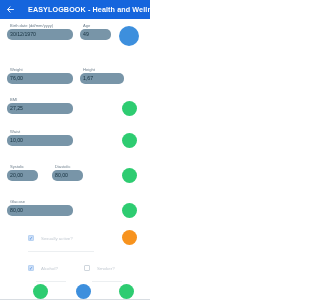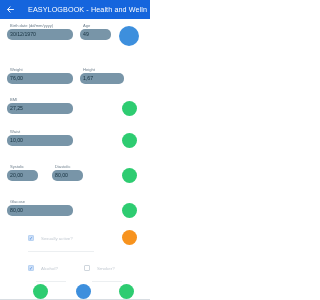--- a/index.html
+++ b/index.html
@@ -32,21 +32,21 @@
     display: flex;
     align-items: center;
     justify-content: center;
     color: #ffffff;
     font-size: 9px;
     line-height: 1;
   }
   .appbar-title {
     color: #ffffff;
     font-size: 7.2px;
-    font-weight: normal;
+    font-weight: bold;
     white-space: nowrap;
     margin-left: 12px;
     letter-spacing: 0.1px;
   }
 
   
   .content {
     position: relative;
     height: 281px;
     background: #ffffff;

